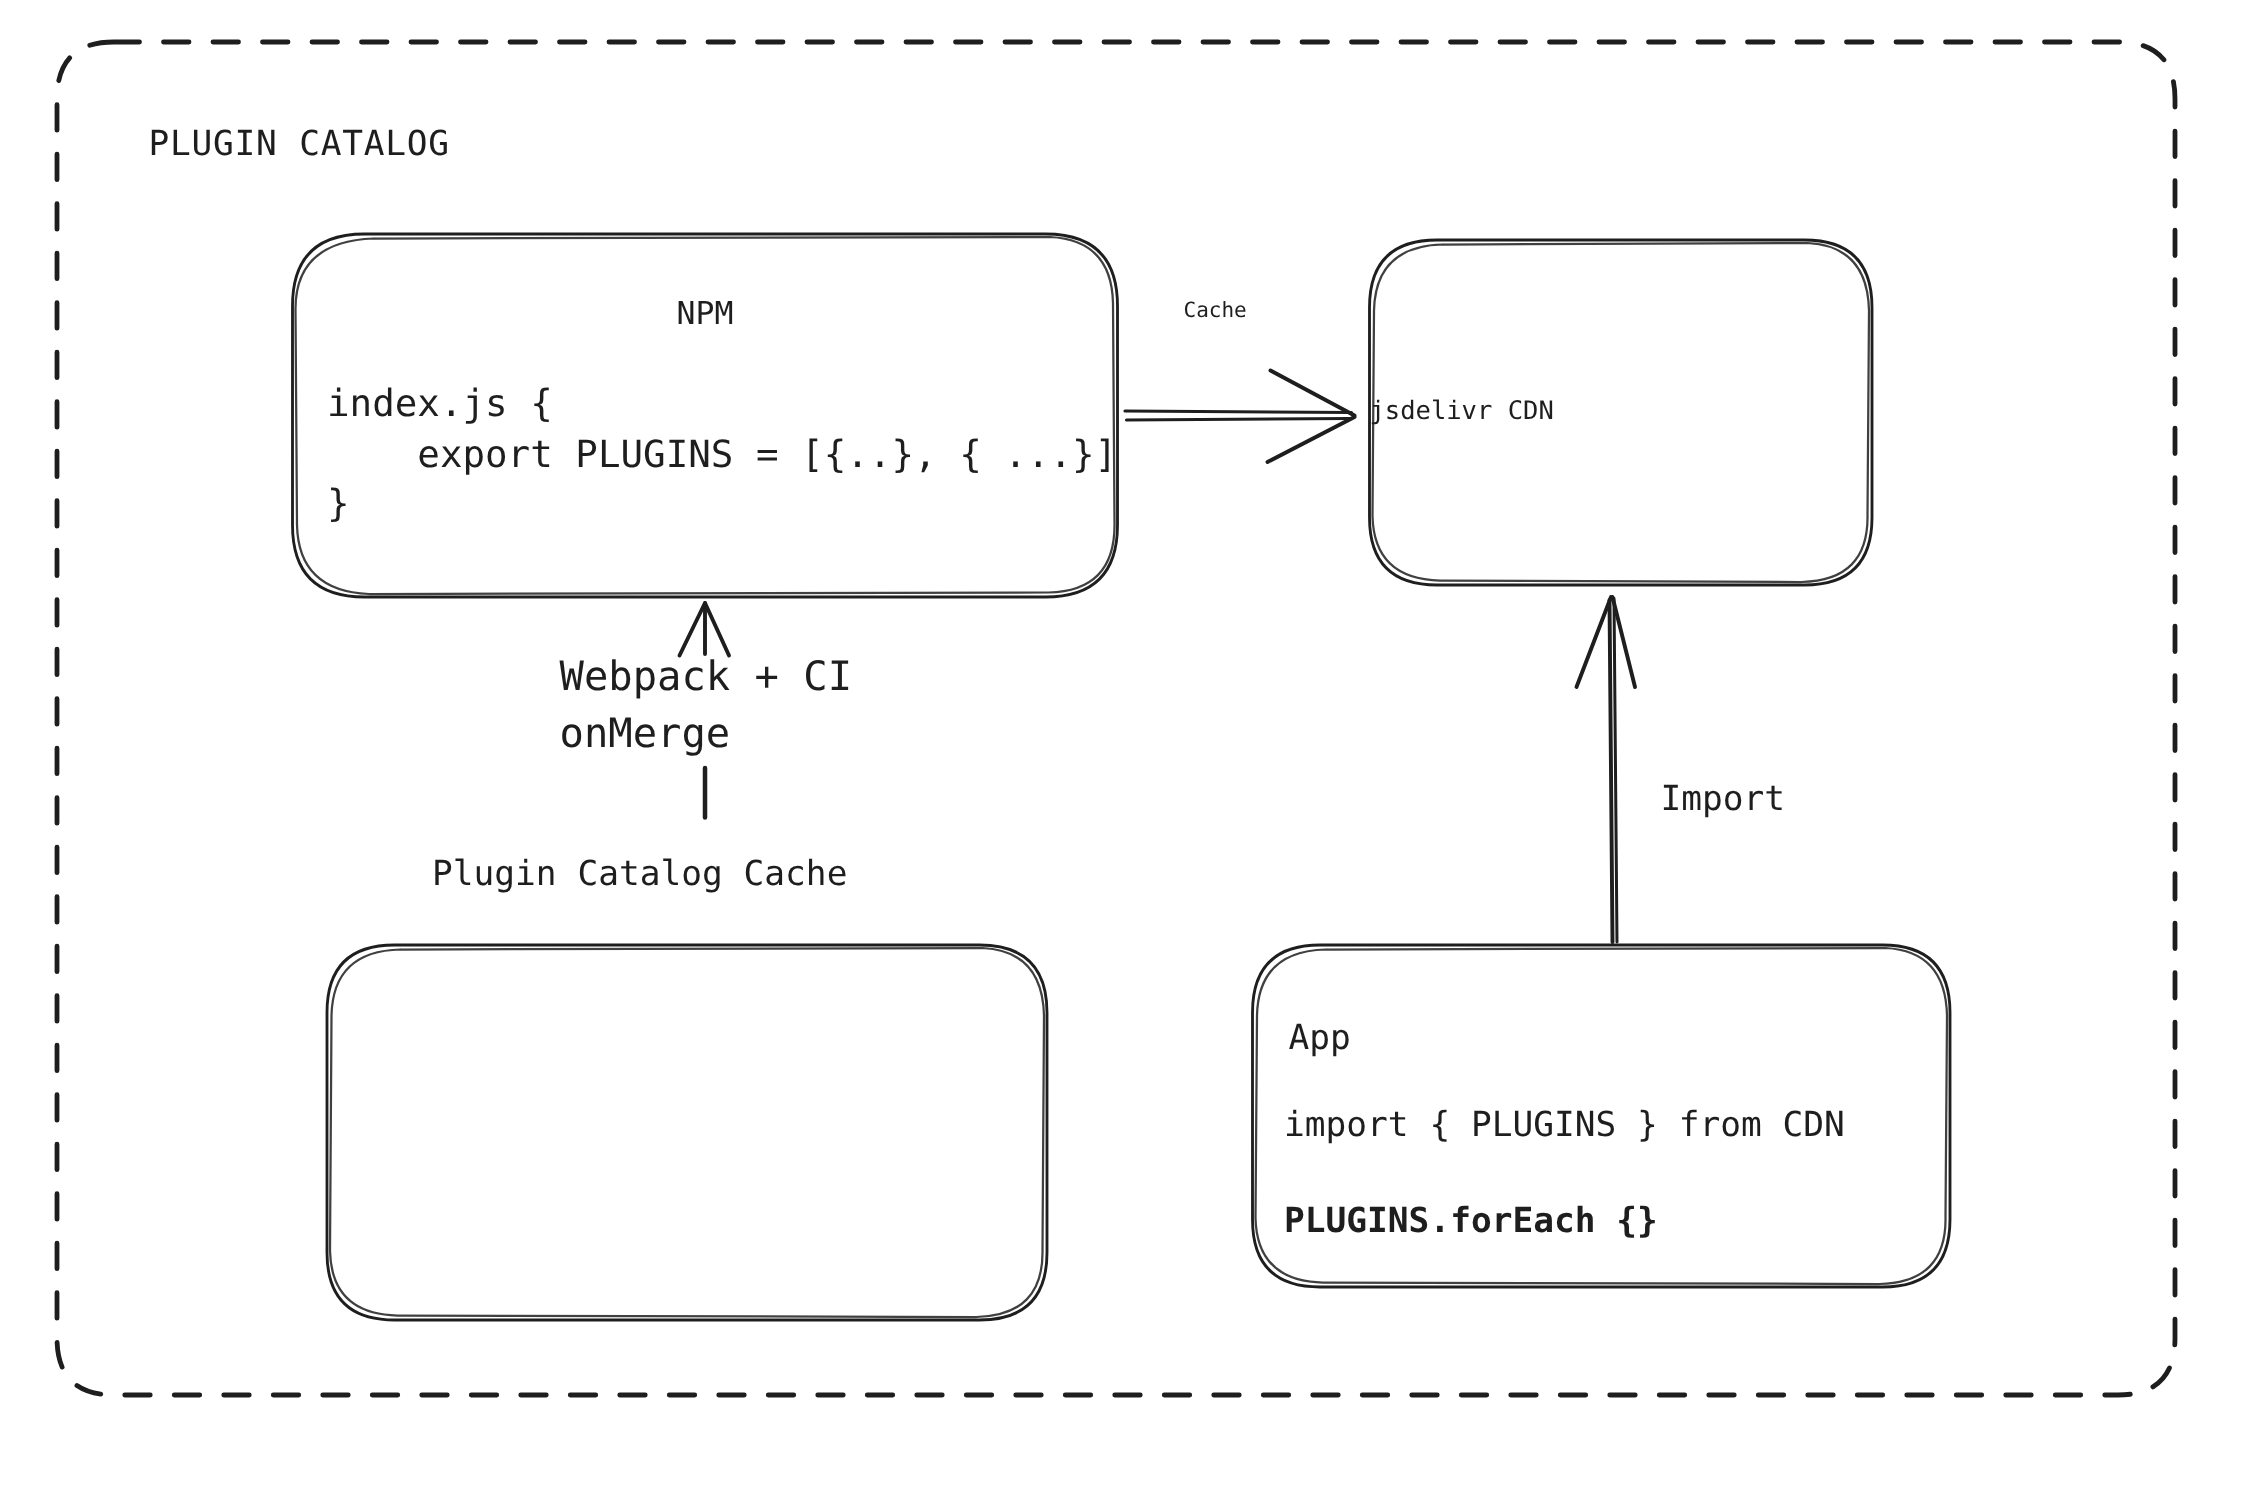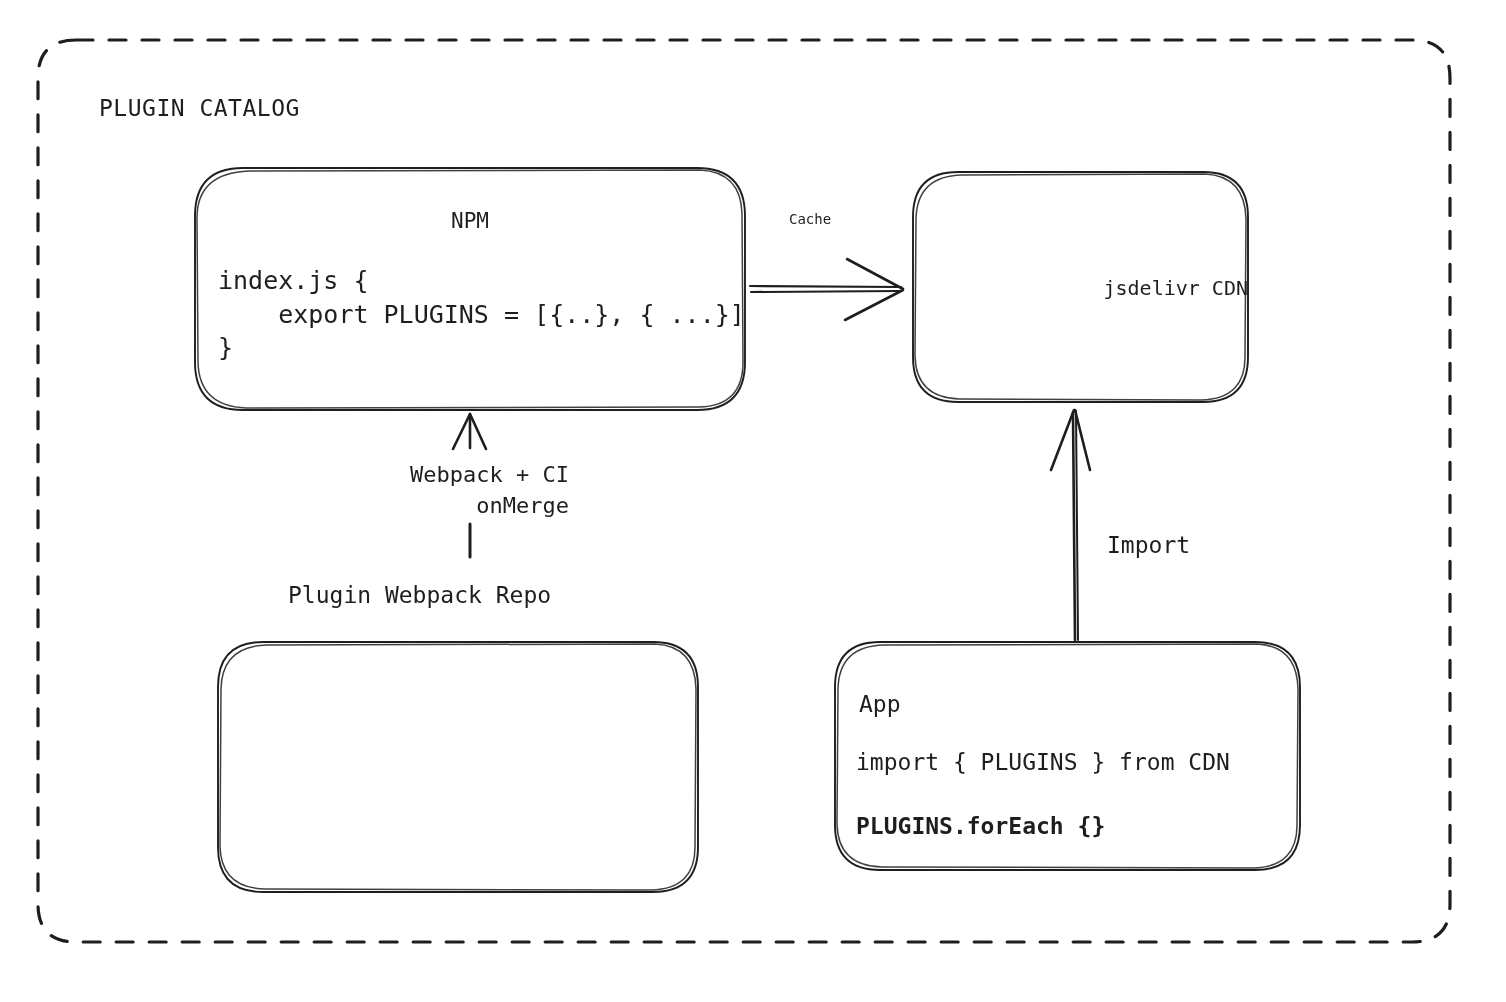--- a/index.html
+++ b/index.html
@@ -13,21 +13,20 @@
     height: 1002px;
     overflow: hidden;
     font-family: "DejaVu Sans Mono", "Liberation Mono", monospace;
     color: #1e1e1e;
   }
   #canvas {
     position: relative;
     width: 1506px;
     height: 864px;
     background: #ffffff;
-    margin-top: 12px;
   }
   #sketch-layer {
     position: absolute;
     left: 0;
     top: 0;
     width: 1506px;
     height: 1002px;
     pointer-events: none;
   }
   .node-text {
@@ -56,34 +55,34 @@
     left: 218px;
     top: 252px;
     font-size: 25px;
     line-height: 1.34;
   }
   
   #cdn-title {
     left: 913px;
     top: 263px;
     width: 335px;
-    text-align: right;
-    font-size: 20px;
+    text-align: left;
+    font-size: 17px;
   }
   
   #cache-label {
     left: 789px;
     top: 198px;
     font-size: 14px;
   }
   #build-label {
     left: 373px;
-    top: 447px;
-    font-size: 22px;
-    text-align: right;
+    top: 433px;
+    font-size: 27px;
+    text-align: left;
     width: 196px;
     line-height: 1.42;
   }
   #import-label {
     left: 1107px;
     top: 518px;
     font-size: 23px;
   }
   
   #repo-title {
@@ -181,21 +180,21 @@
 
   <div class="node-text" id="cdn-title">jsdelivr CDN</div>
 
   <div class="node-text" id="cache-label">Cache</div>
 
   <div class="node-text" id="build-label">Webpack + CI
 onMerge</div>
 
   <div class="node-text" id="import-label">Import</div>
 
-  <div class="node-text" id="repo-title">Plugin Webpack Repo</div>
+  <div class="node-text" id="repo-title">Plugin Catalog Cache</div>
 
 
   <div class="node-text" id="app-title">App</div>
 
   <div class="node-text" id="app-line1">import { PLUGINS } from CDN</div>
 
   <div class="node-text" id="app-line2">PLUGINS.forEach {}</div>
 
 </div>
 

